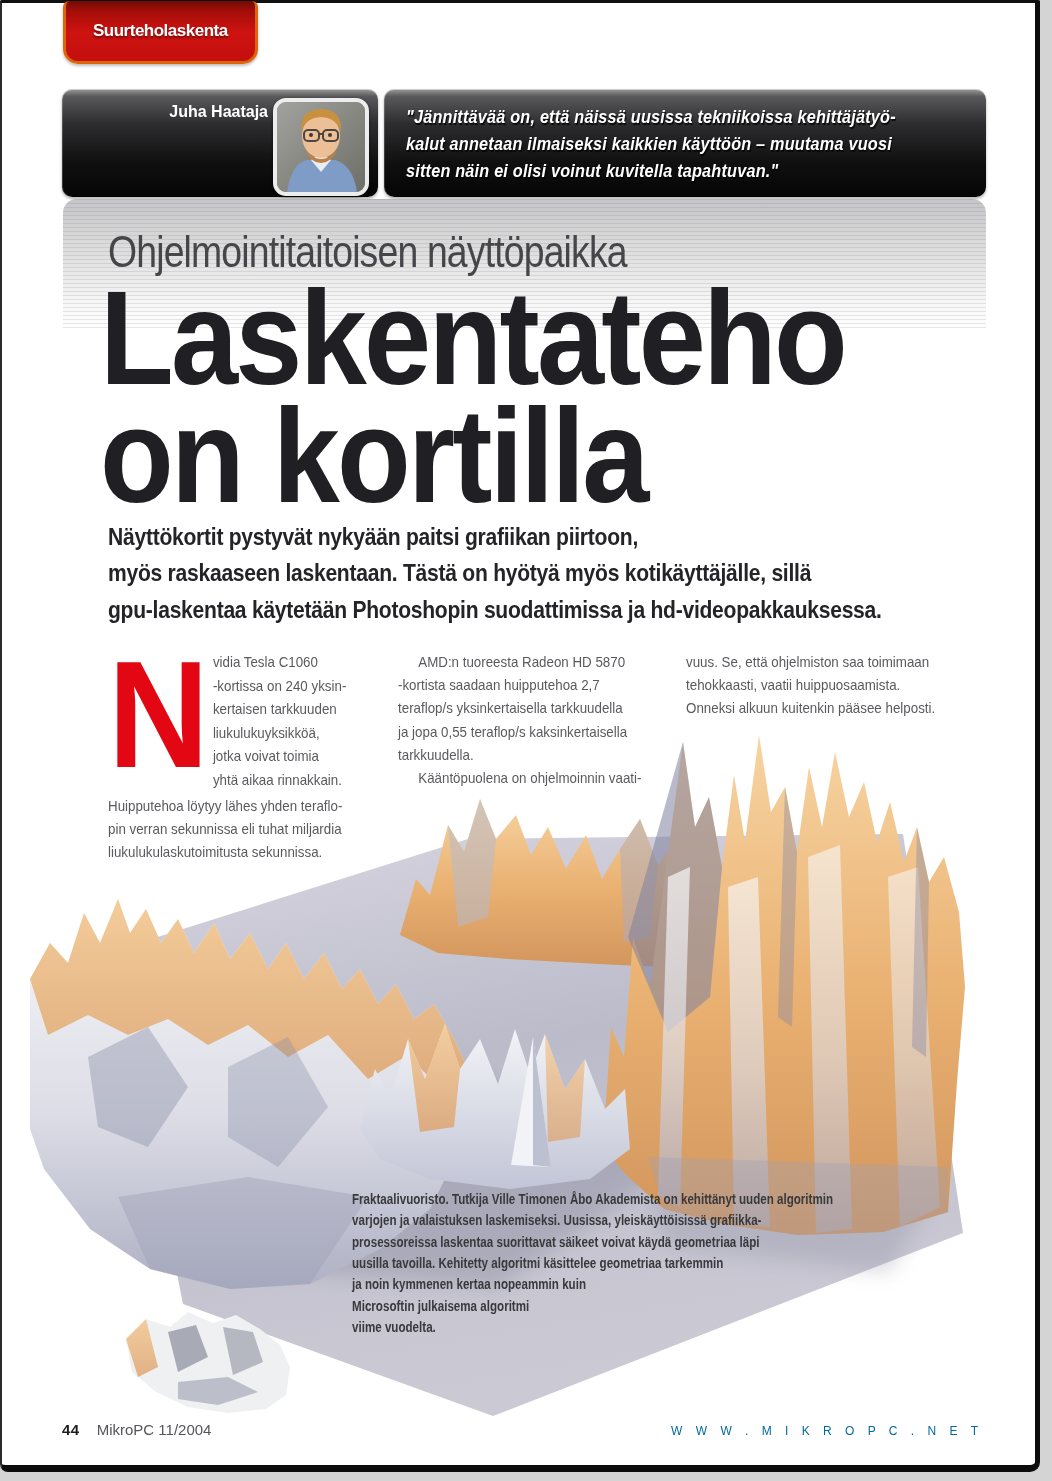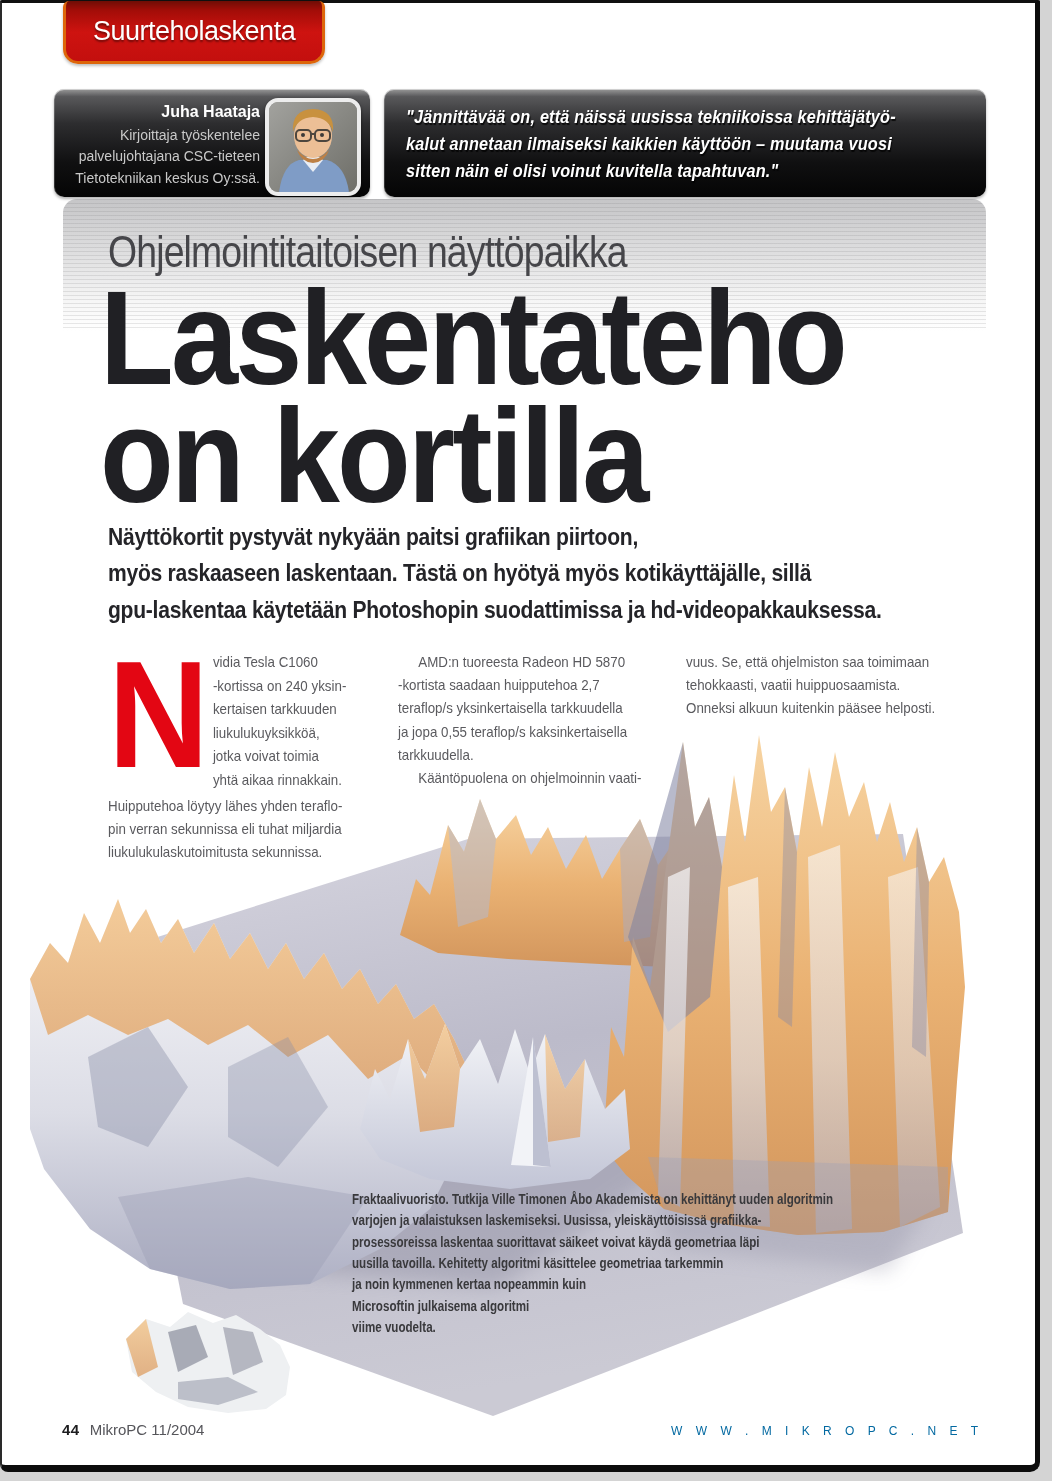--- a/index.html
+++ b/index.html
@@ -14,29 +14,29 @@
     border-radius:2px 2px 10px 8px;
   }
   
   .badge{
     position:absolute;left:61px;top:-2px;height:60px;padding:0 27px;
     display:flex;align-items:center;
     background:linear-gradient(180deg,#6f0d05 0%,#a30d08 16%,#ce1310 52%,#c30f0e 100%);
     border:3px solid #dd660a;border-top:none;border-radius:6px 6px 15px 15px;
     box-shadow:0 2px 3px rgba(0,0,0,.25);
   }
-  .badge span{font-size:27px;font-weight:normal;color:#ffffff;letter-spacing:-.5px;
+  .badge span{font-size:17px;font-weight:bold;color:#ffffff;letter-spacing:-.5px;
     text-shadow:0 2px 2px rgba(0,0,0,.45);}
   
   .darkbox{
     position:absolute;top:86px;height:108px;border-radius:10px;
     background:linear-gradient(180deg,#9a9a9a 0%,#59595b 7%,#2d2d2f 32%,#101011 68%,#050505 100%);
     box-shadow:inset 0 1px 0 rgba(255,255,255,.55), inset 1px 0 0 rgba(255,255,255,.18), 0 2px 3px rgba(0,0,0,.3);
   }
-  .authorbox{left:52px;width:316px;}
+  .authorbox{left:60px;width:316px;}
   .quotebox{left:382px;width:602px;}
   .author-text{
     position:absolute;right:110px;top:14px;width:196px;text-align:right;color:#c9c9c9;
     font-size:14px;line-height:1.52;white-space:pre-line;
   }
   .author-name{
     position:absolute;right:110px;top:14px;width:196px;text-align:right;
     font-size:16px;font-weight:bold;color:#ffffff;
   }
   .author-bio{margin-top:22px;display:block;}
@@ -90,39 +90,36 @@
   .indent{text-indent:22px;}
   
   .mountain-wrap{position:absolute;left:26px;top:724px;width:942px;height:694px;}
   .caption{
     position:absolute;left:350px;top:1186px;width:680px;
     font-size:14.5px;font-weight:bold;color:#39393c;line-height:1.47;
     white-space:pre-line;transform:scaleX(.8);transform-origin:left top;letter-spacing:0;
   }
   
   .footer-left{position:absolute;left:60px;top:1418px;font-size:15px;color:#55555a;}
-  .footer-left b{color:#1d1d1f;margin-right:10px;letter-spacing:.5px;}
+  .footer-left b{color:#1d1d1f;margin-right:17px;letter-spacing:.5px;}
   .footer-right{
     position:absolute;right:52px;top:1421px;font-size:12px;color:#0369a1;letter-spacing:5px;
   }
 </style>
 </head>
 <body>
 
 <div class="page">
 
   <div class="badge">
     <span>Suurteholaskenta</span>
   </div>
 
   <div class="darkbox authorbox">
     <div class="author-name">Juha Haataja</div>
-    <div class="author-text"><span class="author-bio">Kirjoittaja työskentelee
-palvelujohtajana CSC-tieteen
-Tietotekniikan keskus Oy:ssä.</span></div>
     <div class="photo">
       <svg width="88" height="90" viewBox="0 0 88 90">
         <defs>
           <linearGradient id="bgv" x1="0" y1="0" x2="1" y2="1">
             <stop offset="0" stop-color="#a2a29e"></stop>
               <stop offset="1" stop-color="#6e6e68"></stop>
           </linearGradient>
         </defs>
         <rect width="88" height="90" fill="url(#bgv)"></rect>
         <path d="M10,90 Q14,62 30,58 L58,58 Q76,63 80,90 Z" fill="#7f9cc6"></path>

